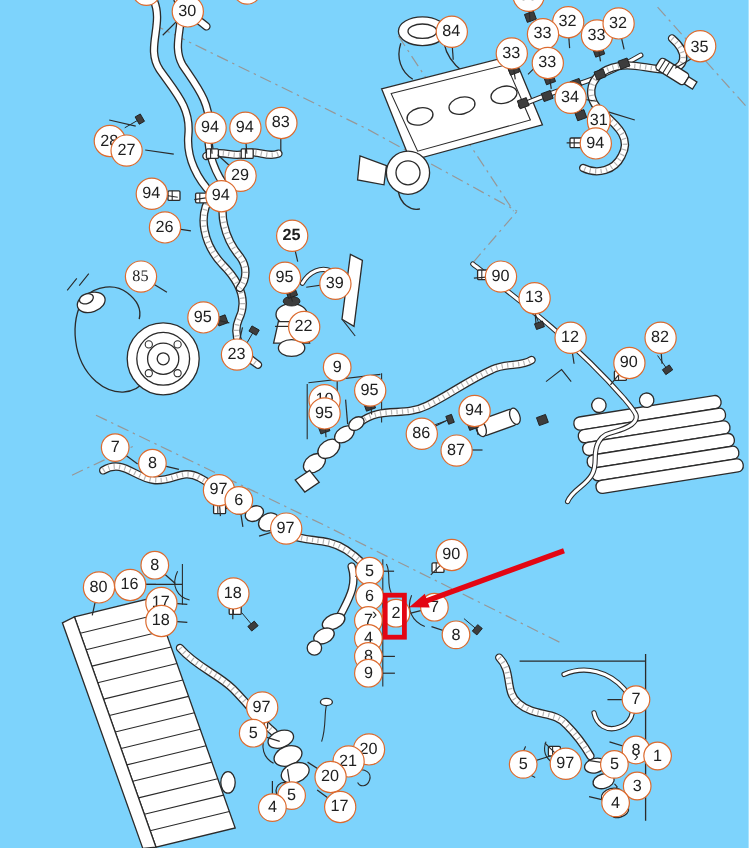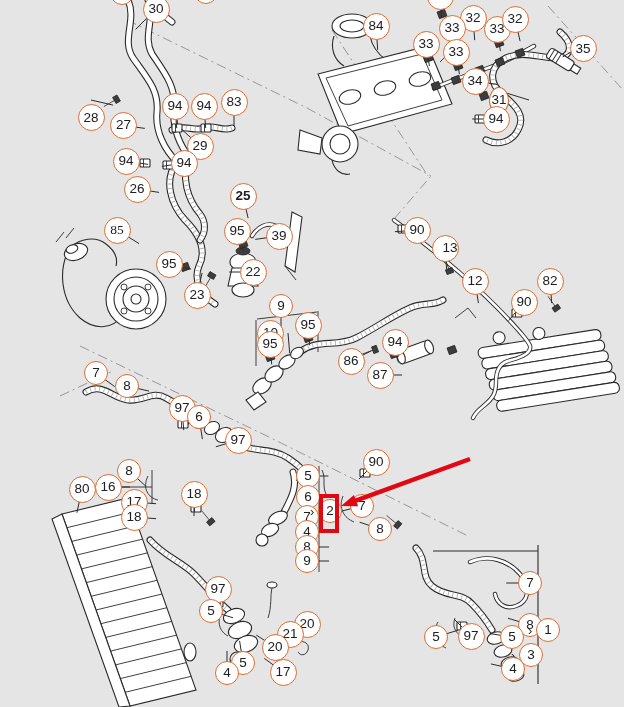--- a/index.html
+++ b/index.html
@@ -1,16 +1,16 @@
 <!DOCTYPE html>
 <html style="--callout: #dc6b2f;"><head>
 <meta charset="utf-8">
 <style>
   html,body{margin:0;padding:0;background:#fff;}
-  .stage{position:relative;width:624px;height:707px;background:#e5e5e5;overflow:hidden;
+  .stage{position:relative;width:624px;height:707px;background:#7dd3fc;overflow:hidden;
          font-family:"Liberation Sans",sans-serif;}
   .stage svg{position:absolute;left:0;top:0;}
   #artwork{z-index:1;}
   #callout-layer{position:absolute;left:0;top:0;width:100%;height:100%;z-index:3;}
   #annotation-layer{z-index:4;pointer-events:none;}
   .callout{position:absolute;box-sizing:border-box;border:1.8px solid var(--callout,#dc6b2f);
            border-radius:50%;background:#fff;display:flex;align-items:center;justify-content:center;
            color:#202020;font-size:13.5px;line-height:1;}
   .callout .chev{position:absolute;left:-9px;top:50%;transform:translateY(-50%);
                  color:#2b2b2b;font-size:13px;}
@@ -376,21 +376,21 @@
       </div>
       <div class="callout" style="height: 24px; width: 24px; left: 110px; top: -19px;">
         <span></span>
       </div>
       <div class="callout" style="height: 24px; width: 24px; left: 194px; top: -20px;">
         <span></span>
       </div>
       <div class="callout" style="height: 27px; width: 27px; left: 77.5px; top: 104px;">
         <span>28</span>
       </div>
-      <div class="callout" style="height: 27px; width: 27px; left: 110px; top: 111.5px;">
+      <div class="callout" style="height: 27px; width: 27px; left: 92px; top: 111.5px;">
         <span>27</span>
       </div>
       <div class="callout" style="height: 27px; width: 27px; left: 161.5px; top: 92.5px;">
         <span>94</span>
       </div>
       <div class="callout" style="height: 27px; width: 27px; left: 190.5px; top: 92.5px;">
         <span>94</span>
       </div>
       <div class="callout" style="height: 27px; width: 27px; left: 220.5px; top: 88.5px;">
         <span>83</span>
@@ -439,42 +439,42 @@
       </div>
       <div class="callout" style="height: 27px; width: 27px; left: 438.5px; top: 14.5px;">
         <span>33</span>
       </div>
       <div class="callout" style="height: 27px; width: 27px; left: 483.5px; top: 15.5px;">
         <span>33</span>
       </div>
       <div class="callout" style="height: 27px; width: 27px; left: 501.5px; top: 5.5px;">
         <span>32</span>
       </div>
-      <div class="callout" style="height: 27px; width: 27px; left: 569.5px; top: 35px;">
+      <div class="callout" style="height: 27px; width: 27px; left: 569.5px; top: 25px;">
         <span>35</span>
       </div>
       <div class="callout" style="height: 27px; width: 27px; left: 412.5px; top: 30.5px;">
         <span>33</span>
       </div>
       <div class="callout" style="height: 27px; width: 27px; left: 442.5px; top: 38.5px;">
         <span>33</span>
       </div>
       <div class="callout" style="height: 27px; width: 27px; left: 461.5px; top: 67.5px;">
         <span>34</span>
       </div>
       <div class="callout" style="height: 27px; width: 20px; left: 489px; top: 86.5px;">
         <span>31</span>
       </div>
       <div class="callout" style="height: 27px; width: 27px; left: 482.5px; top: 105.5px;">
         <span>94</span>
       </div>
       <div class="callout" style="height: 27px; width: 27px; left: 403.5px; top: 216.5px;">
         <span>90</span>
       </div>
-      <div class="callout" style="height: 27px; width: 27px; left: 431.5px; top: 234.5px; justify-content: flex-end;">
+      <div class="callout" style="height: 27px; width: 27px; left: 431.5px; top: 234.5px;">
         <span>13</span>
       </div>
       <div class="callout" style="height: 27px; width: 27px; left: 461.5px; top: 267.5px;">
         <span>12</span>
       </div>
       <div class="callout" style="height: 27px; width: 27px; left: 536.5px; top: 267.5px;">
         <span>82</span>
       </div>
       <div class="callout" style="height: 27px; width: 27px; left: 510.5px; top: 288.5px;">
         <span>90</span>

